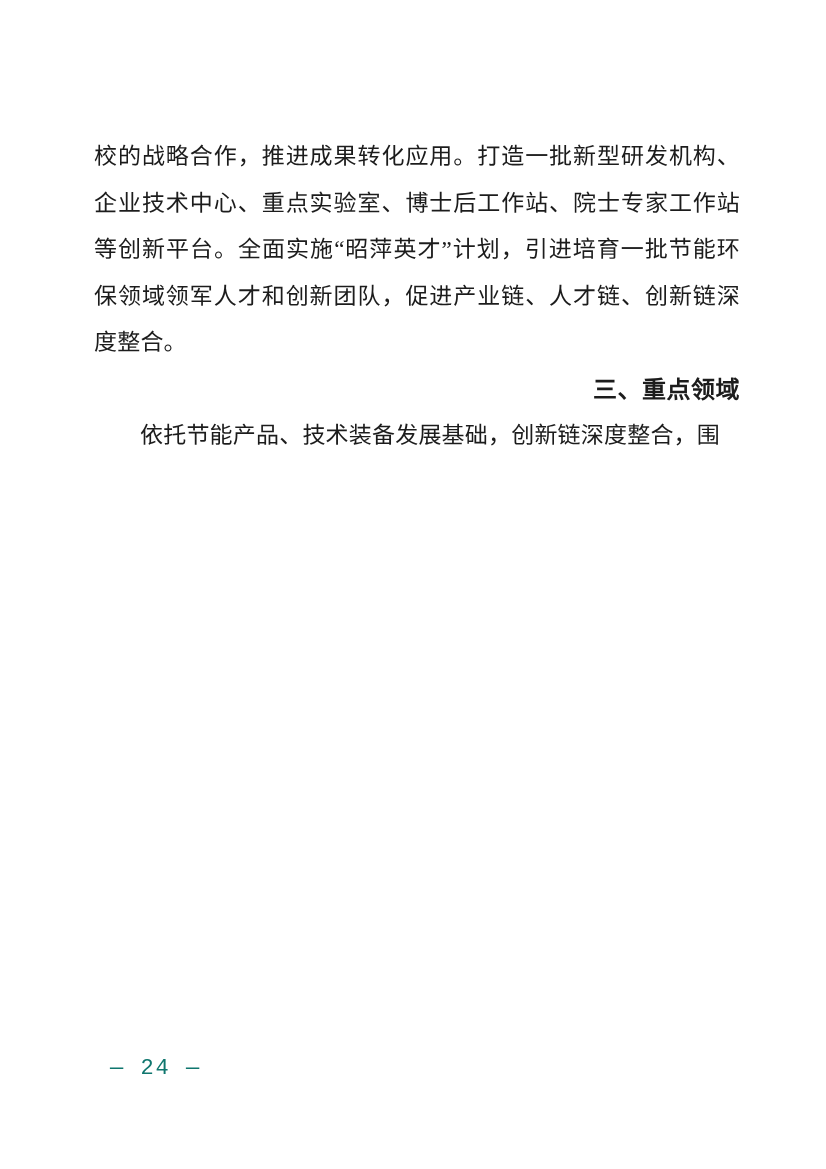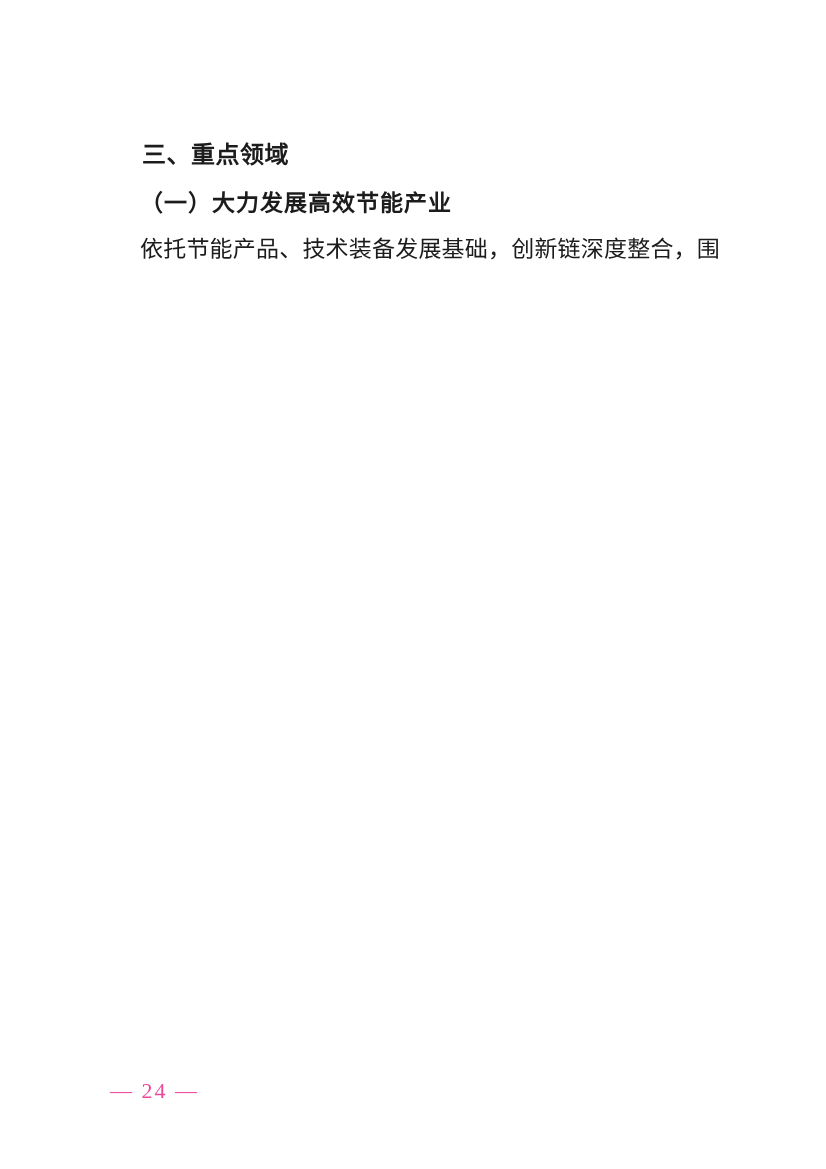--- a/index.html
+++ b/index.html
@@ -37,57 +37,58 @@
     word-break: break-all;
   }
   .para.noindent {
     text-indent: 0;
   }
   .heading {
     margin: 0;
     font-size: 24px;
     line-height: 46.5px;
     font-weight: 700;
-    font-family: Liberation Mono, monospace;
+    font-family: Liberation Sans, sans-serif;
     text-indent: 2em;
     letter-spacing: 0.5px;
+    text-align: right;
   }
   .subheading {
     margin: 0;
     font-size: 23px;
     line-height: 46.5px;
     font-weight: 700;
     font-family: "Liberation Serif", "DejaVu Serif", serif;
     text-indent: 2em;
     letter-spacing: 1px;
   }
   .footer {
     position: absolute;
     left: 110px;
-    top: 1076px;
+    top: 1054px;
     font-size: 22px;
     line-height: 30px;
     letter-spacing: 2px;
-    font-family: Liberation Serif, serif;
-    color: #ec4899;
+    font-family: Liberation Mono, monospace;
+    color: #0f766e;
   }
 </style>
 </head>
 <body>
 
 <div class="page">
 
   <div class="text-block">
 
+    <p class="para noindent">校的战略合作，推进成果转化应用。打造一批新型研发机构、企业技术中心、重点实验室、博士后工作站、院士专家工作站等创新平台。全面实施“昭萍英才”计划，引进培育一批节能环保领域领军人才和创新团队，促进产业链、人才链、创新链深度整合。</p>
 
 
     <p class="heading">三、重点领域</p>
 
 
-    <p class="subheading">（一）大力发展高效节能产业</p>
 
     <p class="para">依托节能产品、技术装备发展基础，创新链深度整合，围</p>
 
   </div>
 
   <div class="footer">— 24 —</div>
 
 </div>
 
 </body></html>

